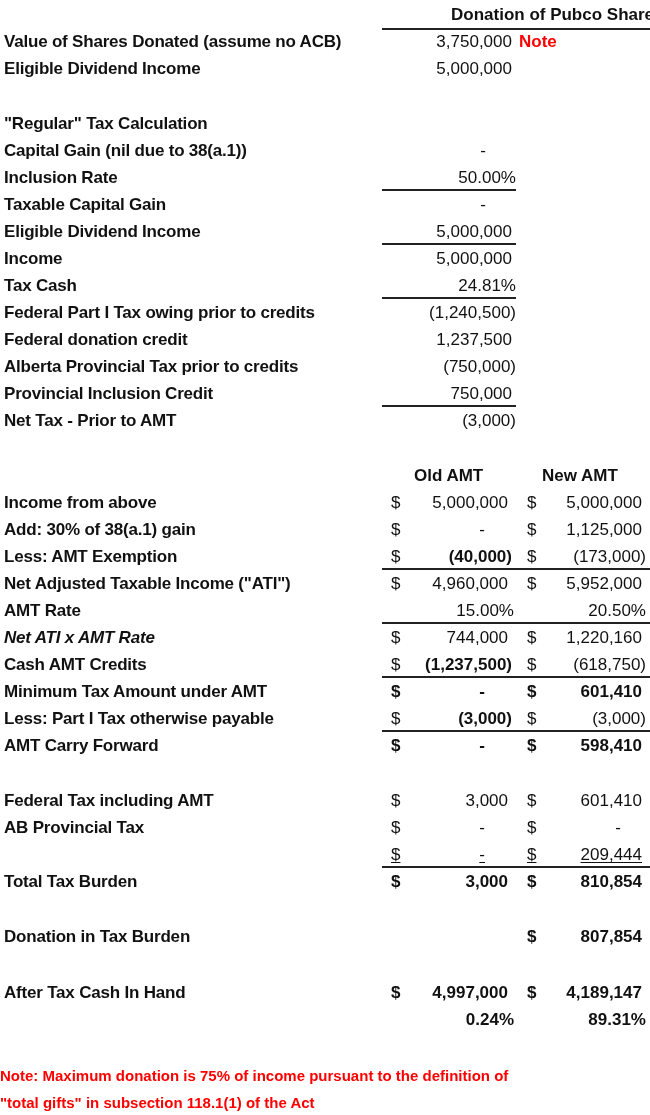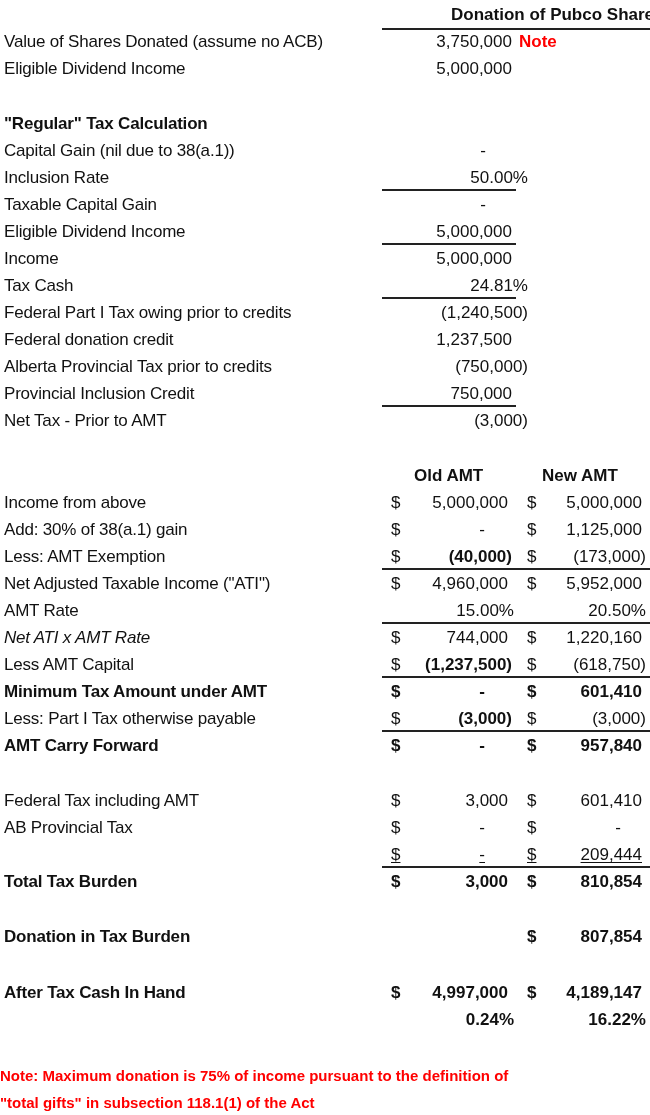--- a/index.html
+++ b/index.html
@@ -7,27 +7,27 @@
     width: 650px; height: 1115px; position: relative; overflow: hidden;
     font-family: "Liberation Sans", "DejaVu Sans", sans-serif;
     color: #111111;
     font-size: 17px;
   }
   .sheet { position: absolute; left: 0; top: 0; width: 650px; height: 1115px; }
   .row {
     position: absolute; left: 0; width: 650px; height: 27px;
     line-height: 27px; white-space: nowrap;
   }
-  .label { position: absolute; left: 4px; top: 0; letter-spacing: -0.2px; }
+  .label { position: absolute; left: 4px; top: 0; letter-spacing: -0.2px; font-weight: bold; }
   .bold { font-weight: bold; }
   .italic { font-style: italic; }
 
   
   .val1 { position: absolute; right: 138px; top: 0; text-align: right; }
-  .val1.paren-pad { right: 122px; }
+  .val1.paren-pad { right: 134px; }
   .val1.dash { right: 164px; }
   .note-tag { position: absolute; left: 519px; top: 0; font-weight: bold; color: #ff0000; }
 
   
   .cur-old { position: absolute; left: 391px; top: 0; }
   .num-old { position: absolute; right: 142px; top: 0; text-align: right; }
   .num-old.paren { right: 138px; font-weight: bold; }
   .num-old.dash { right: 165px; }
   .cur-new { position: absolute; left: 527px; top: 0; }
   .num-new { position: absolute; right: 8px; top: 0; text-align: right; }
@@ -164,21 +164,21 @@
   </div>
   <div class="rule wide" style="top:622px"></div>
   <div class="row" style="top:624px">
     <span class="label italic">Net ATI x AMT Rate</span>
     <span class="cur-old">$</span>
     <span class="num-old">744,000</span>
     <span class="cur-new">$</span>
     <span class="num-new">1,220,160</span>
   </div>
   <div class="row" style="top:651px">
-    <span class="label">Less AMT Capital</span>
+    <span class="label">Cash AMT Credits</span>
     <span class="cur-old">$</span>
     <span class="num-old paren">(1,237,500)</span>
     <span class="cur-new">$</span>
     <span class="num-new paren">(618,750)</span>
   </div>
   <div class="rule wide" style="top:676px"></div>
   <div class="row bold" style="top:678px">
     <span class="label">Minimum Tax Amount under AMT</span>
     <span class="cur-old">$</span>
     <span class="num-old dash">-</span>
@@ -191,21 +191,21 @@
     <span class="num-old paren">(3,000)</span>
     <span class="cur-new">$</span>
     <span class="num-new paren">(3,000)</span>
   </div>
   <div class="rule wide" style="top:730px"></div>
   <div class="row bold" style="top:732px">
     <span class="label">AMT Carry Forward</span>
     <span class="cur-old">$</span>
     <span class="num-old dash">-</span>
     <span class="cur-new">$</span>
-    <span class="num-new">957,840</span>
+    <span class="num-new">598,410</span>
   </div>
 
   <div class="row" style="top:787px">
     <span class="label">Federal Tax including AMT</span>
     <span class="cur-old">$</span>
     <span class="num-old">3,000</span>
     <span class="cur-new">$</span>
     <span class="num-new">601,410</span>
   </div>
   <div class="row" style="top:814px">
@@ -238,20 +238,20 @@
 
   <div class="row bold" style="top:979px">
     <span class="label">After Tax Cash In Hand</span>
     <span class="cur-old">$</span>
     <span class="num-old">4,997,000</span>
     <span class="cur-new">$</span>
     <span class="num-new">4,189,147</span>
   </div>
   <div class="row bold" style="top:1006px">
     <span class="num-old pct">0.24%</span>
-    <span class="num-new pct">16.22%</span>
+    <span class="num-new pct">89.31%</span>
   </div>
 
   <div class="footnote">
     <div>Note: Maximum donation is 75% of income pursuant to the definition of</div>
     <div>"total gifts" in subsection 118.1(1) of the Act</div>
   </div>
 </div>
 
 </body></html>

